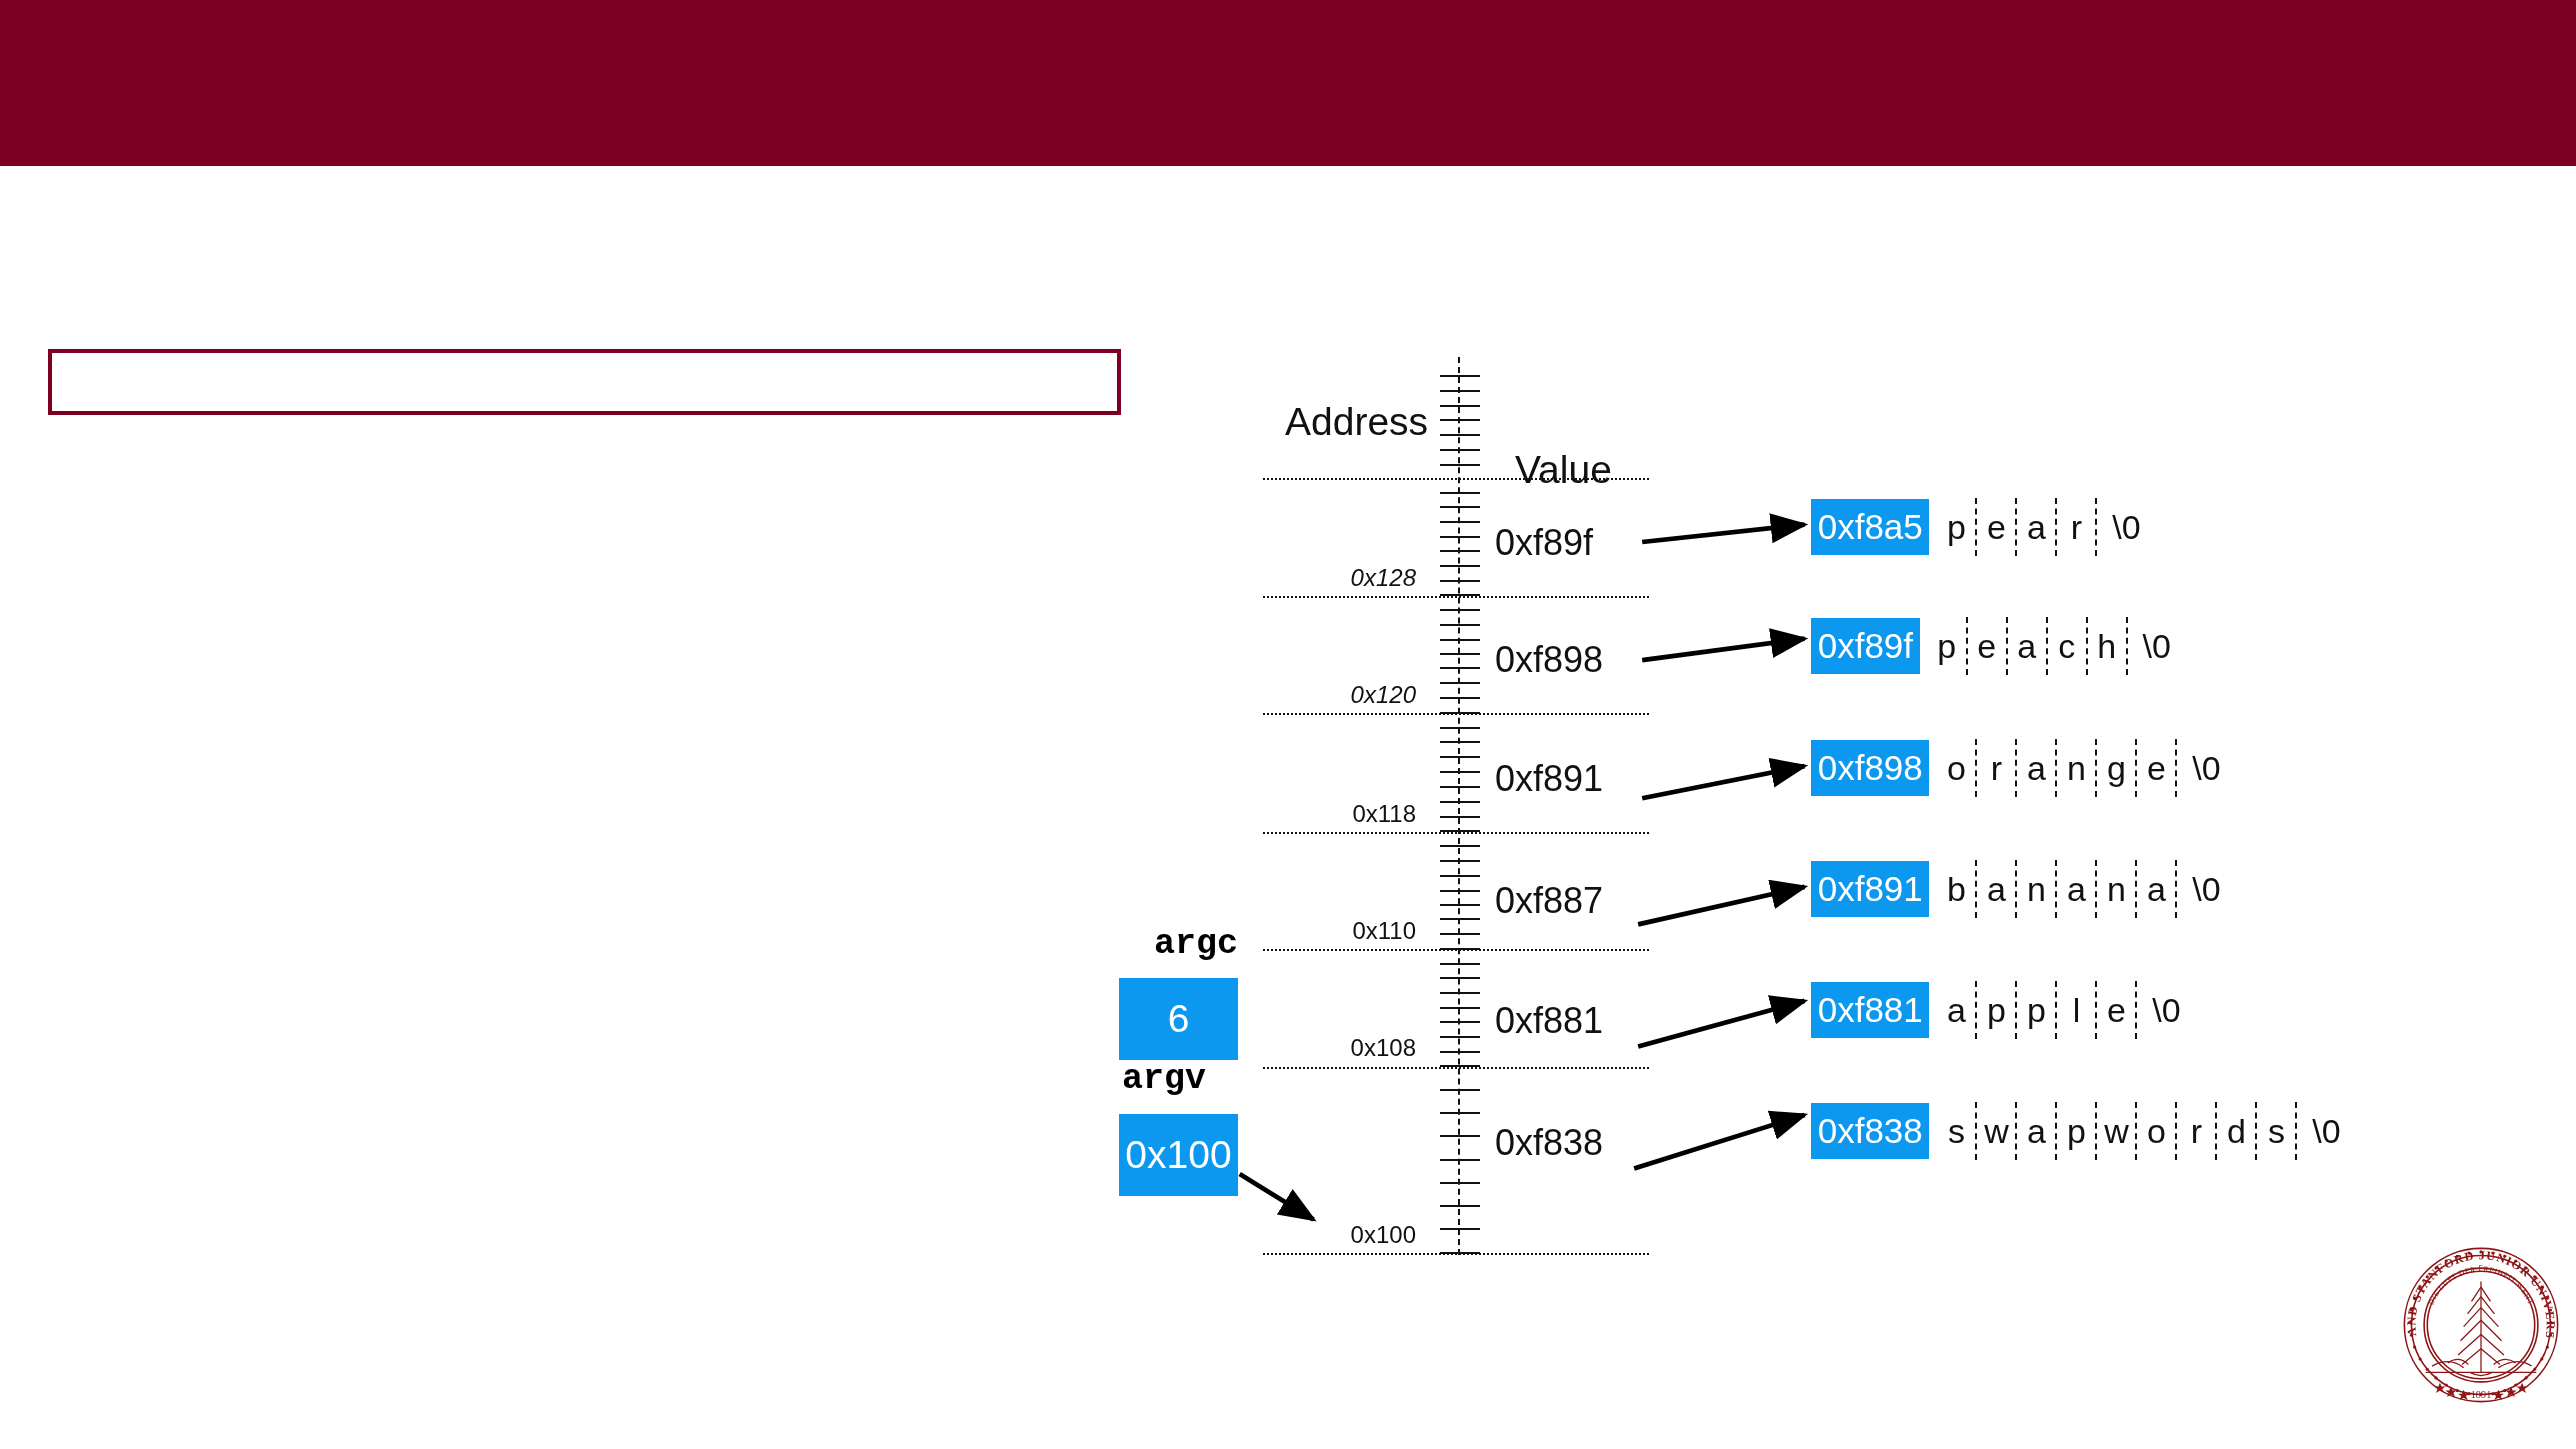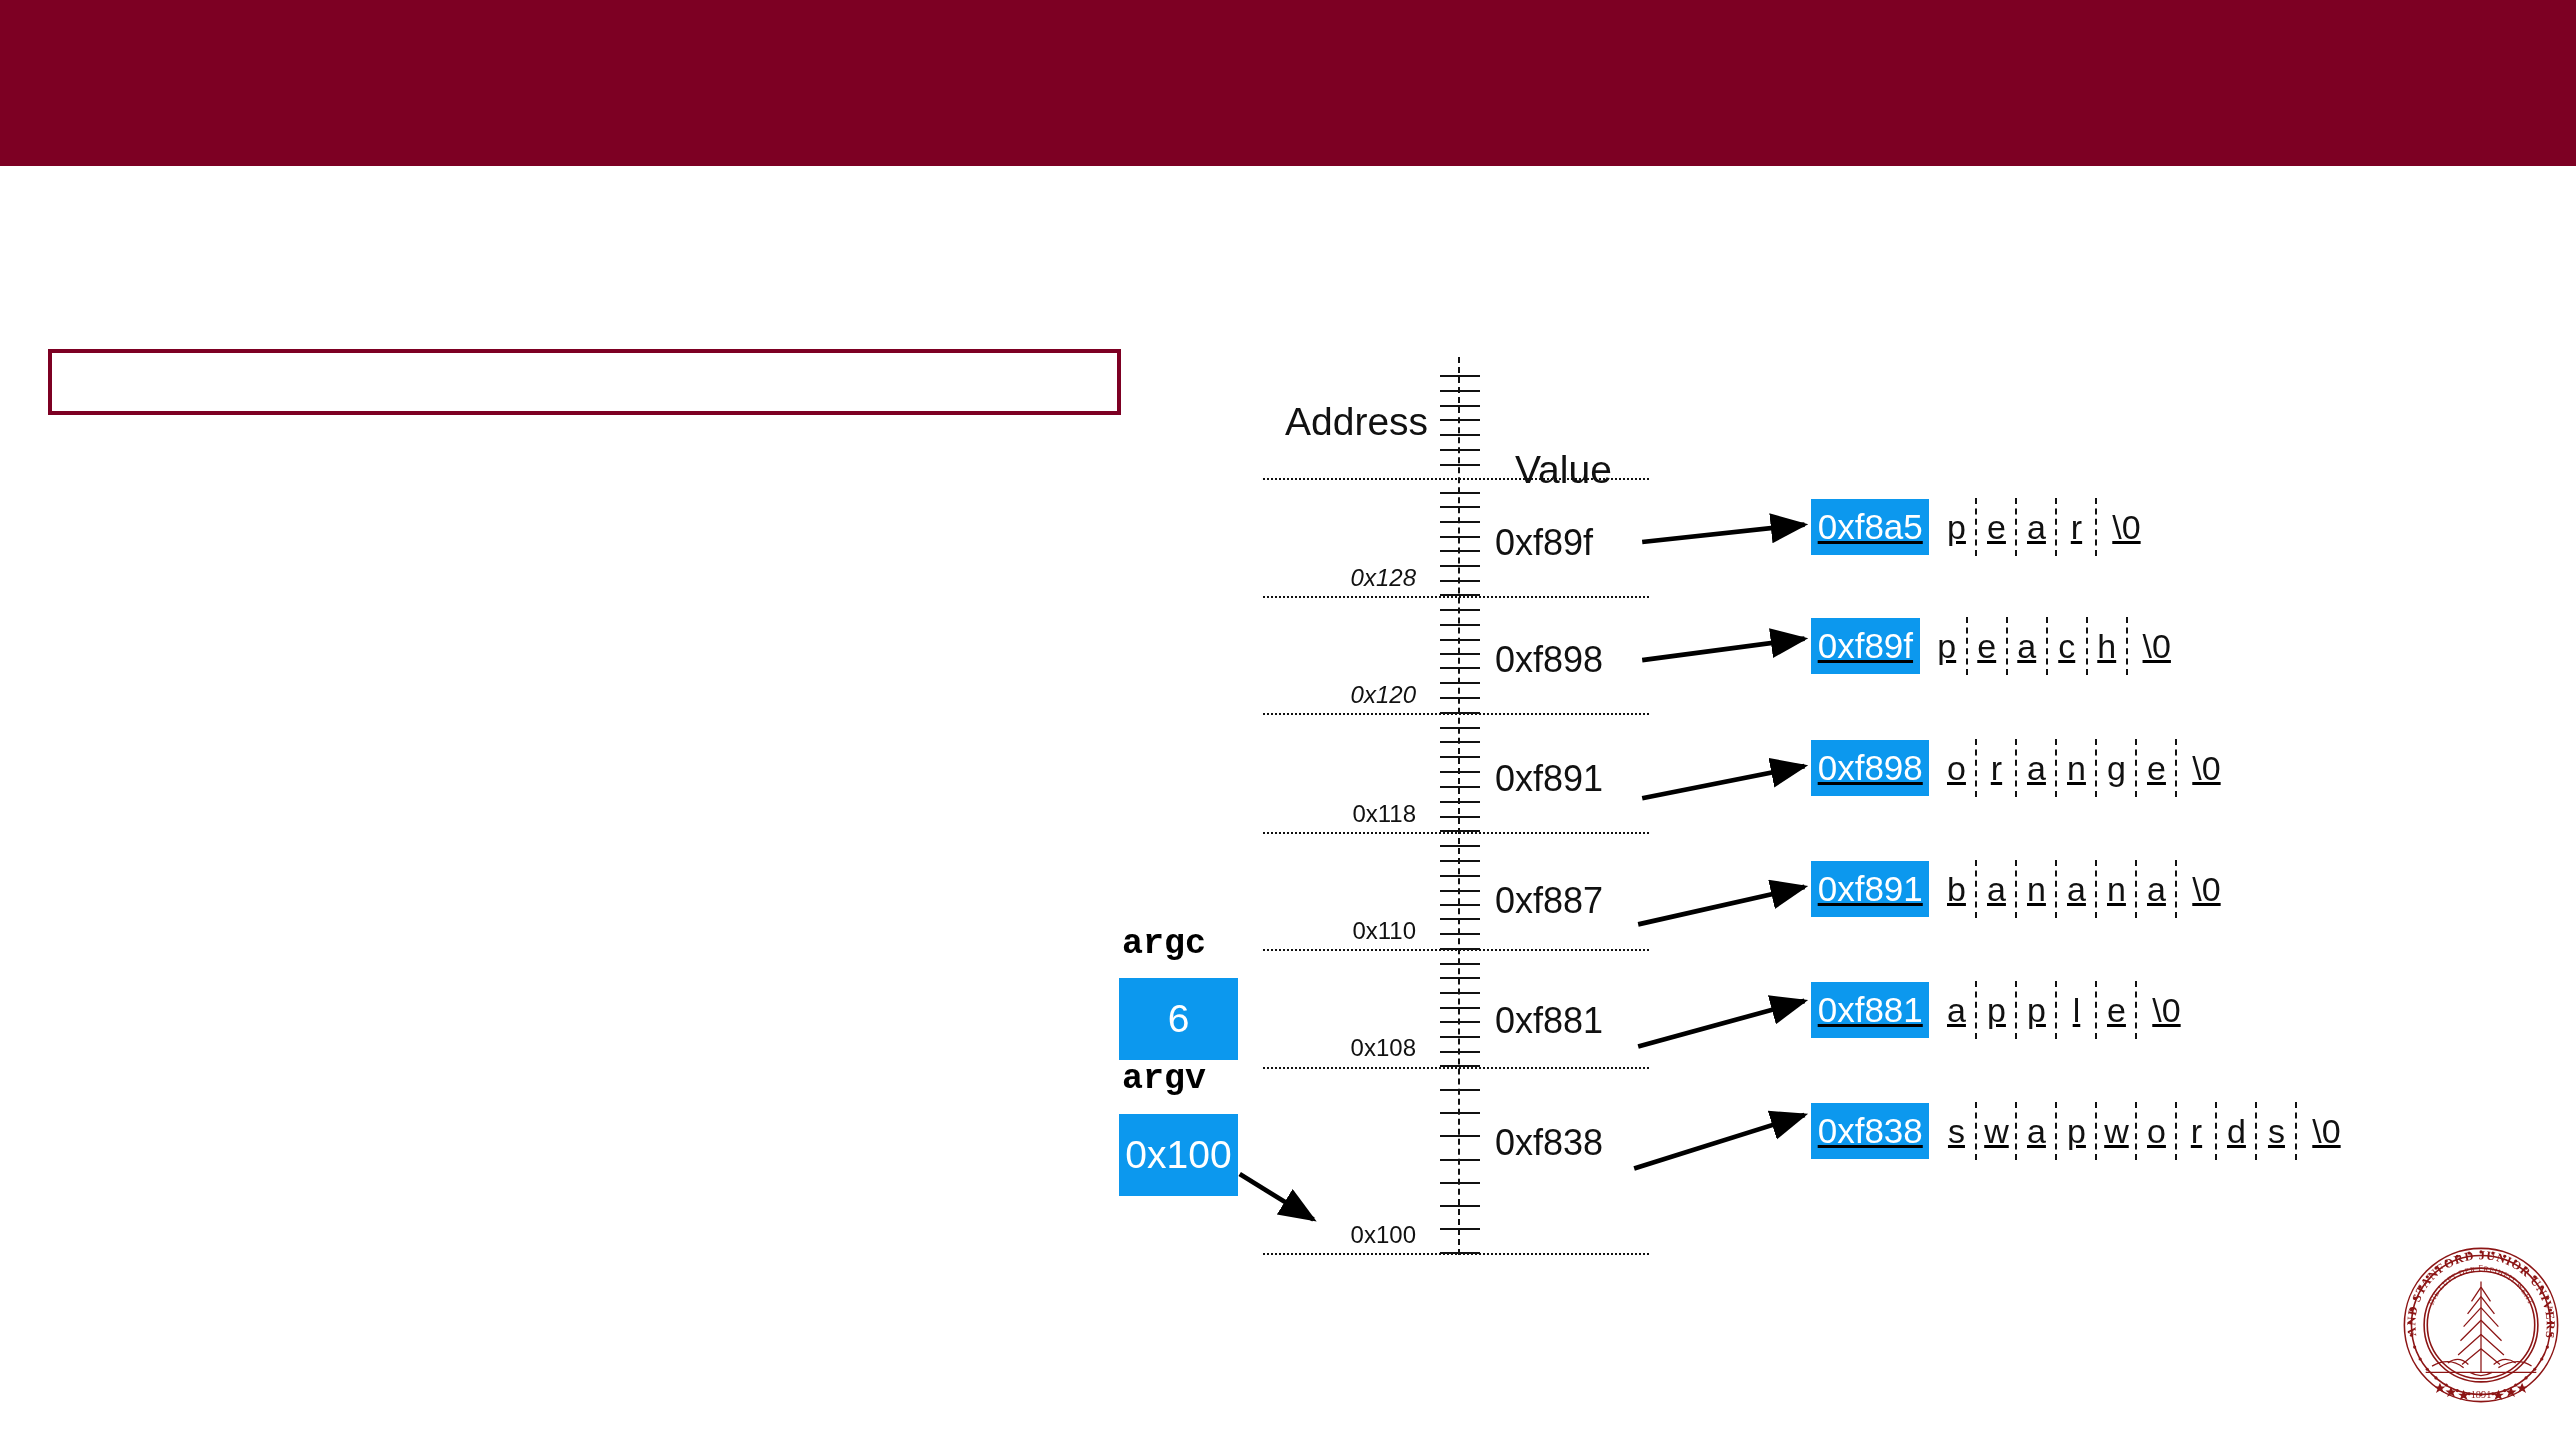--- a/index.html
+++ b/index.html
@@ -75,21 +75,21 @@
     font-size:35px;font-weight:bold;color:#000;white-space:nowrap;
   }
   .var-box{
     position:absolute;background:#0c98ee;
     display:flex;align-items:center;justify-content:center;
     color:#ffffff;font-size:39px;
     font-family:"Liberation Sans",sans-serif;
   }
 
   
-  .str-row{position:absolute;display:flex;align-items:center;text-decoration:underline;}
+  .str-row{position:absolute;display:flex;align-items:center;}
   .str-addr{
     background:#0c98ee;color:#ffffff;
     font-size:35px;line-height:1;
     padding:9.4px 6.7px 10.7px 6.7px;
     display:flex;align-items:center;justify-content:center;
     font-family:"Liberation Sans",sans-serif;
   }
   .str-cells{display:flex;align-items:center;margin-left:8px;}
   .str-cell{
     width:40px;height:58px;
@@ -216,21 +216,21 @@
       <line x1="2448" y1="984" x2="2690" y2="952"></line>
       <line x1="2448" y1="1190" x2="2690" y2="1142"></line>
       <line x1="2442" y1="1378" x2="2690" y2="1322"></line>
       <line x1="2442" y1="1560" x2="2690" y2="1492"></line>
       <line x1="2436" y1="1742" x2="2690" y2="1662"></line>
       <line x1="1848" y1="1750" x2="1958" y2="1818"></line>
     </g>
   </svg>
 
   <div id="vars-layer">
-      <div class="var-label" style="left: 1122px; top: 924px; text-align: right;">argc</div>
+      <div class="var-label" style="left: 1154px; top: 924px; text-align: right;">argc</div>
       <div class="var-box" style="left: 1119px; top: 978px; width: 119px; height: 82px; font-size: 39px; background: rgb(12, 152, 238);">6</div>
       <div class="var-label" style="left: 1122px; top: 1059px;">argv</div>
       <div class="var-box" style="left: 1119px; top: 1114px; width: 119px; height: 82px; font-size: 39px; background: rgb(12, 152, 238);">0x100</div>
     </div>
 
   <div id="strings-layer">
       <div class="str-row" style="left: 1811px; top: 498px;">
         <div class="str-addr" style="background: rgb(12, 152, 238);">0xf8a5</div>
         <div class="str-cells">
           <div class="str-cell">p</div>

